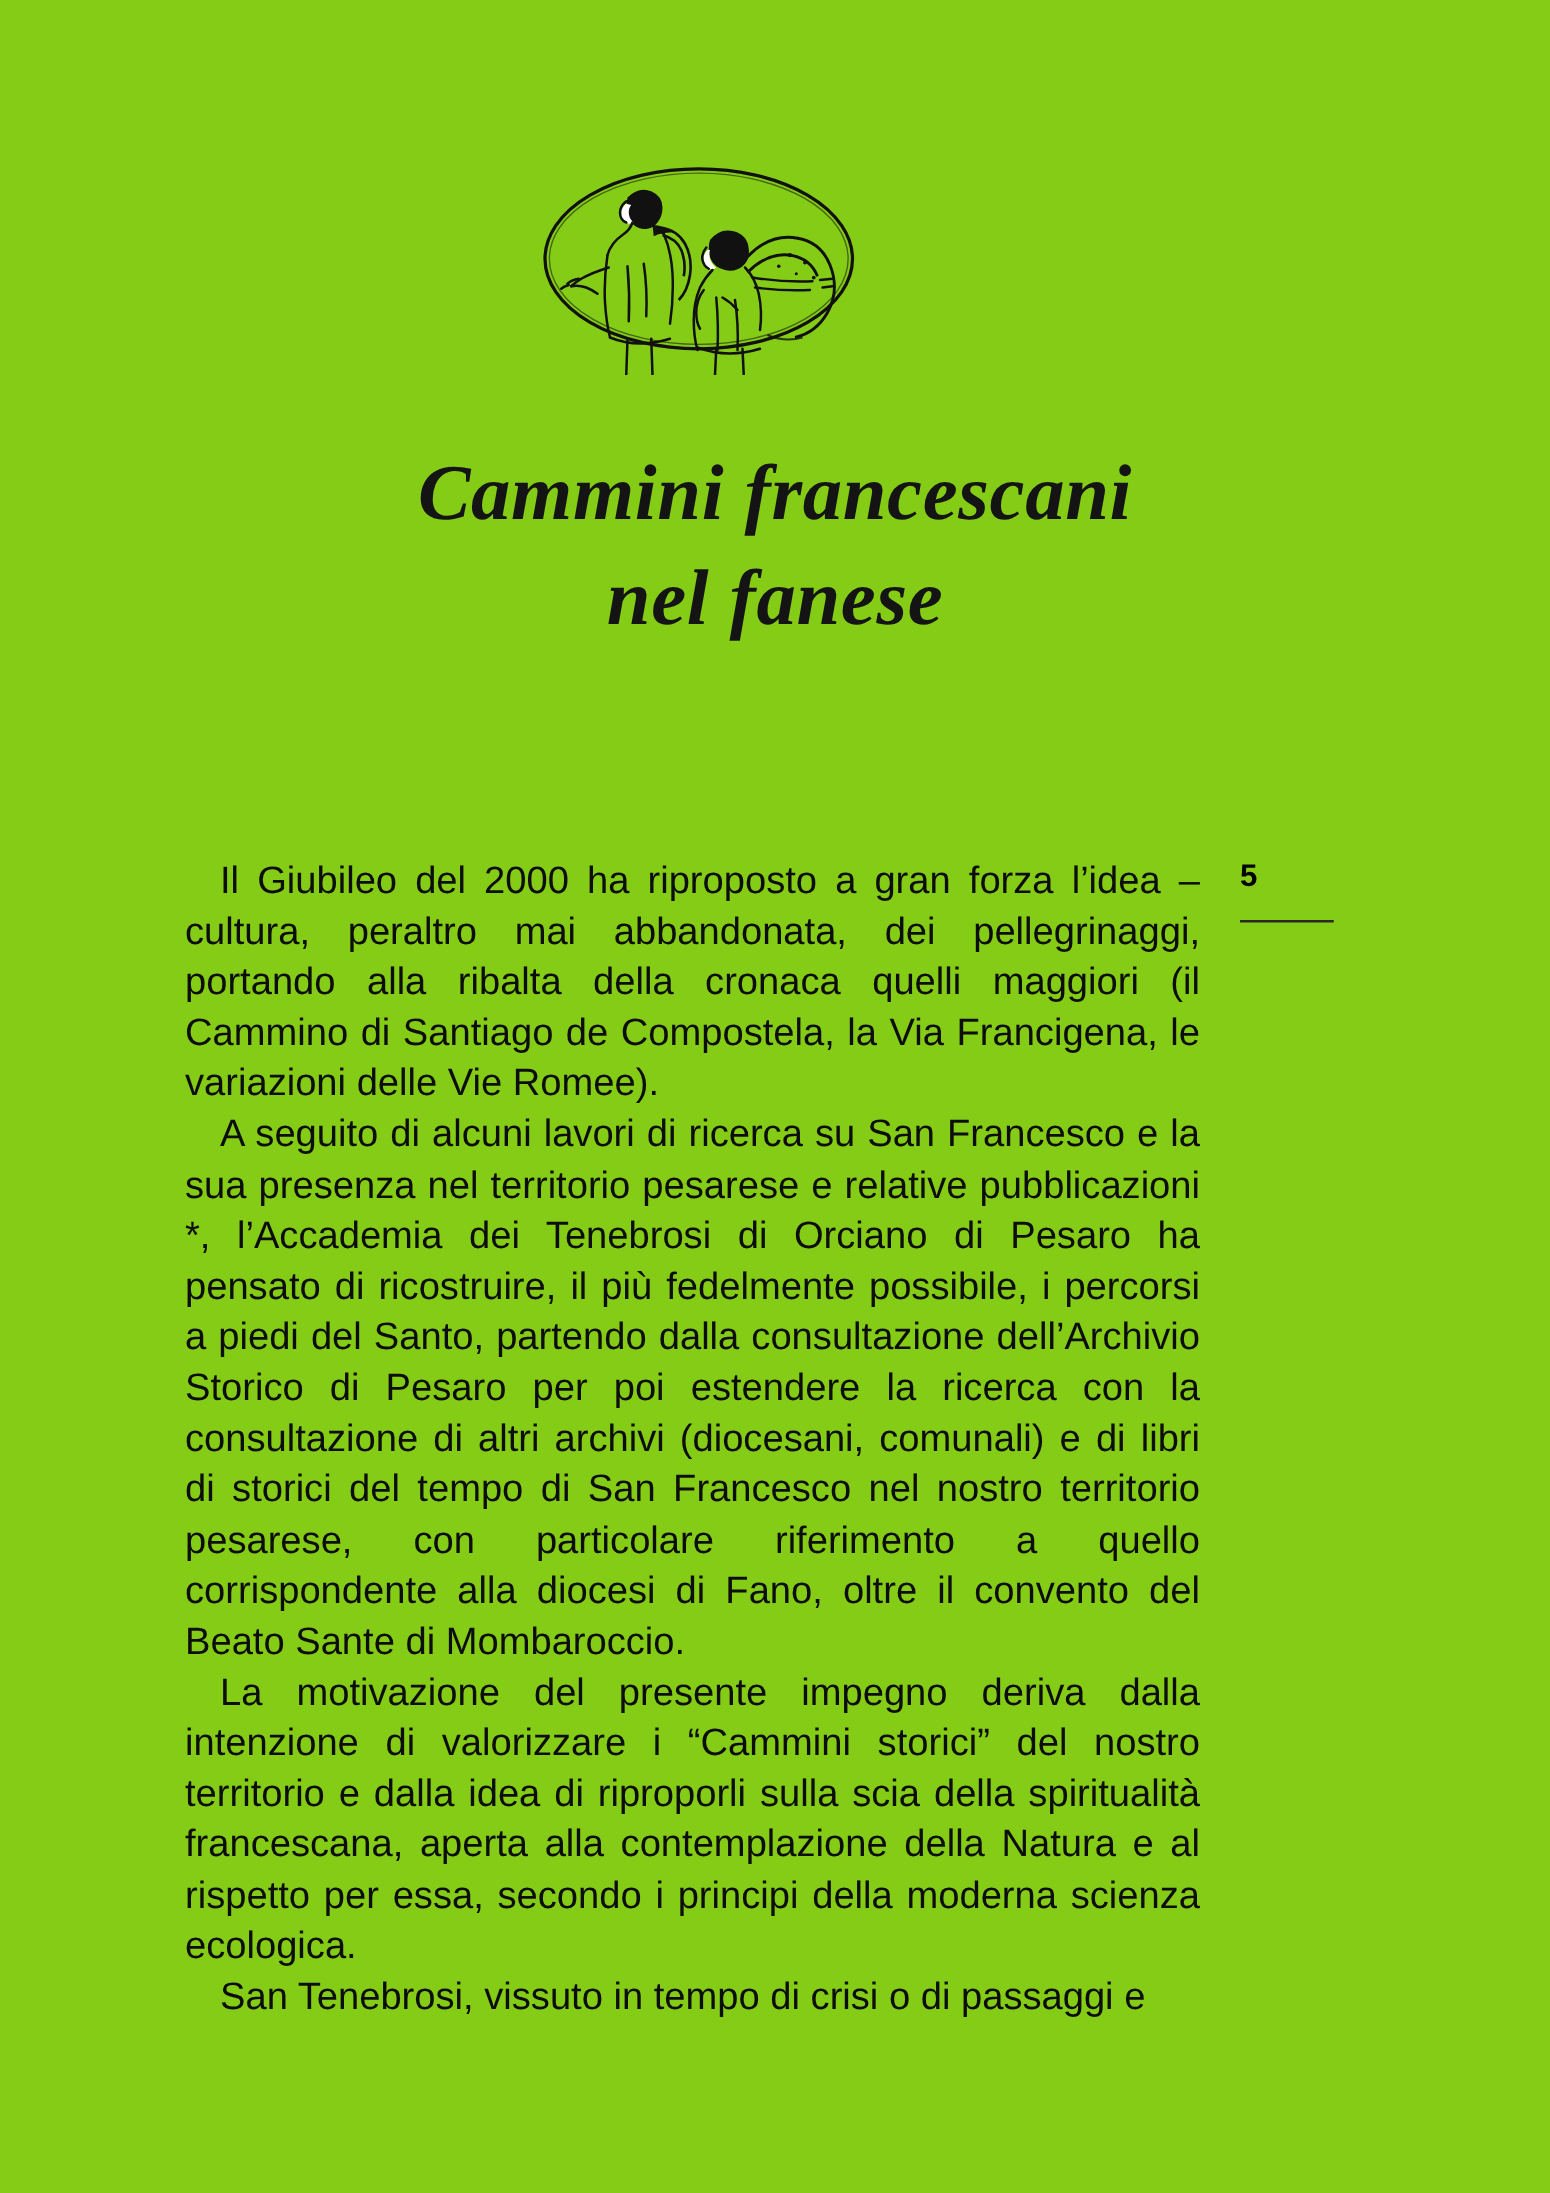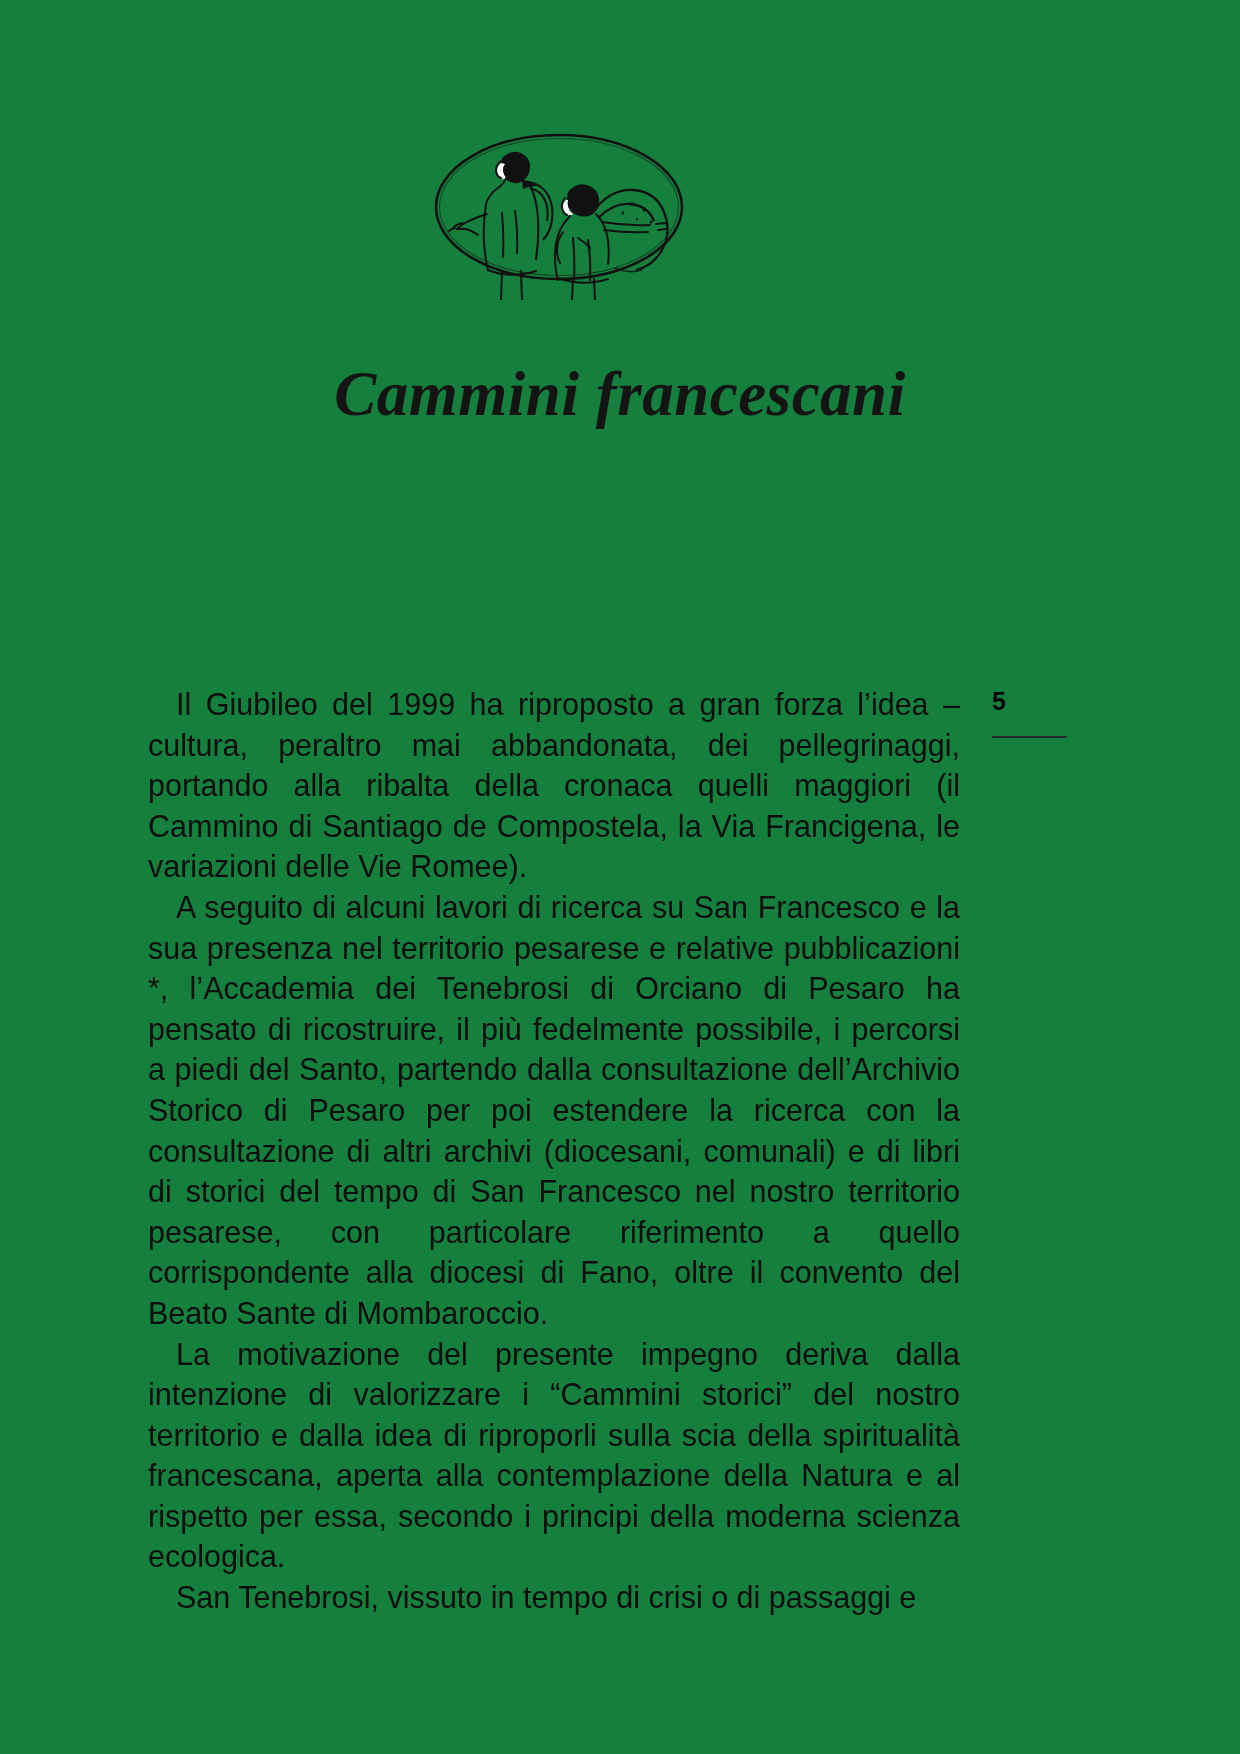--- a/index.html
+++ b/index.html
@@ -14,21 +14,21 @@
     position: relative;
     overflow: hidden;
     font-family: "Liberation Sans", "DejaVu Sans", sans-serif;
     color: #000000;
     -webkit-font-smoothing: antialiased;
   }
 
   .page {
     position: absolute;
     inset: 0;
-    background: #15803d;
+    background: #84cc16;
     padding-left: 36px;
   }
 
   
   .vignette {
     position: absolute;
     left: 418px;
     top: 118px;
     width: 282px;
     height: 182px;
@@ -200,27 +200,28 @@
       </g>
 
       <g fill="none" stroke="#111111" stroke-width="1.6" opacity="0.8">
         <path d="M196 150 q14 6 28 2"></path>
       </g>
     </svg>
   </div>
 
   <div class="title-block">
     <div class="title-line">Cammini francescani</div>
+    <div class="title-line">nel fanese</div>
   </div>
 
   <div class="folio">
     <span class="folio-num">5</span>
     <span class="folio-rule"></span>
   </div>
 
   <div class="body-col">
-    <p class="para"><span class="indent-lead"></span><span>Il Giubileo del 1999 ha riproposto a gran forza l’idea – cultura, peraltro mai abbandonata, dei pellegrinaggi, portando alla ribalta della cronaca quelli maggiori (il Cammino di Santiago de Compostela, la Via Francigena, le variazioni delle Vie Romee).</span></p>
+    <p class="para"><span class="indent-lead"></span><span>Il Giubileo del 2000 ha riproposto a gran forza l’idea – cultura, peraltro mai abbandonata, dei pellegrinaggi, portando alla ribalta della cronaca quelli maggiori (il Cammino di Santiago de Compostela, la Via Francigena, le variazioni delle Vie Romee).</span></p>
     <p class="para"><span class="indent-lead"></span><span>A seguito di alcuni lavori di ricerca su San Francesco e la sua presenza nel territorio pesarese e relative pubblicazioni *, l’Accademia dei Tenebrosi di Orciano di Pesaro ha pensato di ricostruire, il più fedelmente possibile, i percorsi a piedi del Santo, partendo dalla consultazione dell’Archivio Storico di Pesaro per poi estendere la ricerca con la consultazione di altri archivi (diocesani, comunali) e di libri di storici del tempo di San Francesco nel nostro territorio pesarese, con particolare riferimento a quello corrispondente alla diocesi di Fano, oltre il convento del Beato Sante di Mombaroccio.</span></p>
     <p class="para"><span class="indent-lead"></span><span>La motivazione del presente impegno deriva dalla intenzione di valorizzare i “Cammini storici” del nostro territorio e dalla idea di riproporli sulla scia della spiritualità francescana, aperta alla contemplazione della Natura e al rispetto per essa, secondo i principi della moderna scienza ecologica.</span></p>
     <p class="para tail"><span class="indent-lead"></span><span>San Tenebrosi, vissuto in tempo di crisi o di passaggi e</span></p>
   </div>
 
 </div>
 
 </body></html>

